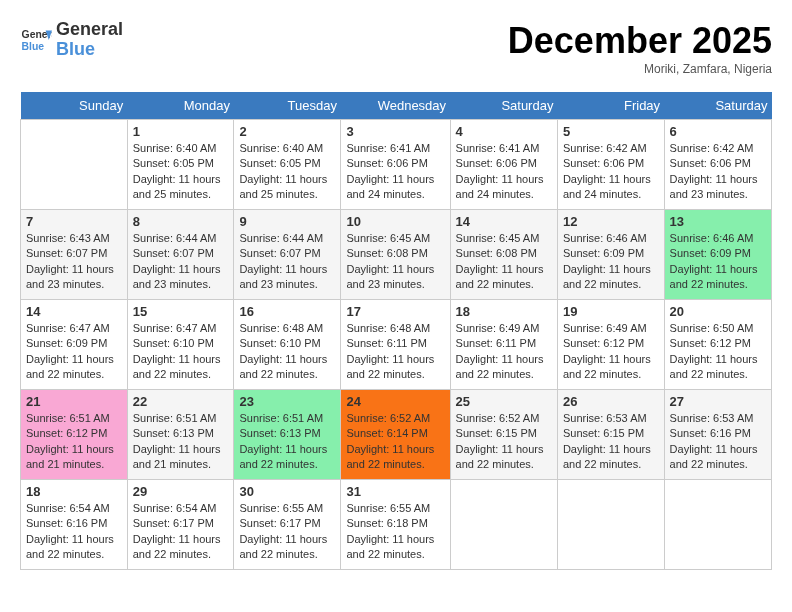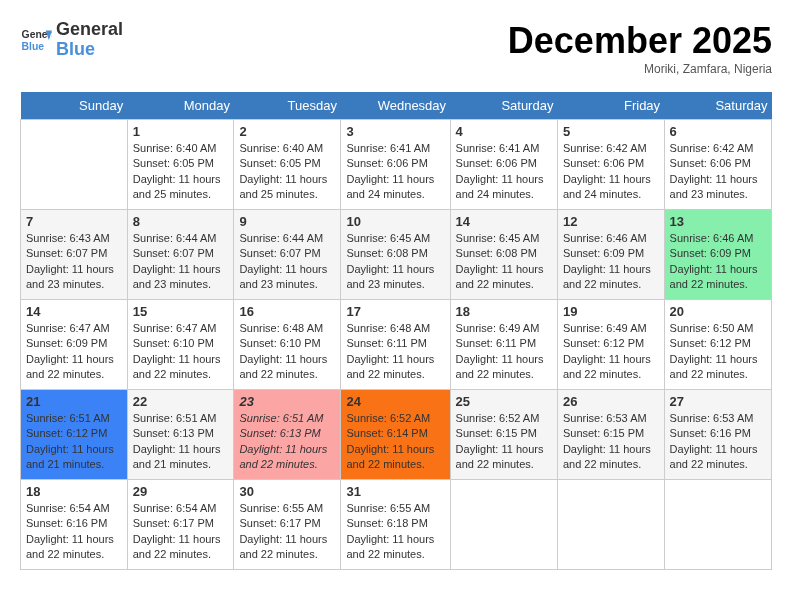--- a/index.html
+++ b/index.html
@@ -201,29 +201,29 @@
         <td>
           <span class="day-num">19</span>
           <div class="day-info">Sunrise: 6:49 AM<br>Sunset: 6:12 PM<br>Daylight: 11 hours and 22 minutes.</div>
         </td>
         <td>
           <span class="day-num">20</span>
           <div class="day-info">Sunrise: 6:50 AM<br>Sunset: 6:12 PM<br>Daylight: 11 hours and 22 minutes.</div>
         </td>
       </tr>
       <tr class="week-row" style="background: rgb(245, 245, 245);">
-        <td style="background: #3b82f6; margin-left: 8px;">
+        <td style="background: #f9a8d4; margin-left: 8px;">
           <span class="day-num">21</span>
           <div class="day-info">Sunrise: 6:51 AM<br>Sunset: 6:12 PM<br>Daylight: 11 hours and 21 minutes.</div>
         </td>
         <td style="background: rgb(245, 245, 245);">
           <span class="day-num">22</span>
           <div class="day-info">Sunrise: 6:51 AM<br>Sunset: 6:13 PM<br>Daylight: 11 hours and 21 minutes.</div>
         </td>
-        <td style="background: #fca5a5; font-style: italic;">
+        <td style="background: #86efac;">
           <span class="day-num">23</span>
           <div class="day-info">Sunrise: 6:51 AM<br>Sunset: 6:13 PM<br>Daylight: 11 hours and 22 minutes.</div>
         </td>
         <td style="background: #f97316;">
           <span class="day-num">24</span>
           <div class="day-info">Sunrise: 6:52 AM<br>Sunset: 6:14 PM<br>Daylight: 11 hours and 22 minutes.</div>
         </td>
         <td style="background: rgb(245, 245, 245);">
           <span class="day-num">25</span>
           <div class="day-info">Sunrise: 6:52 AM<br>Sunset: 6:15 PM<br>Daylight: 11 hours and 22 minutes.</div>

